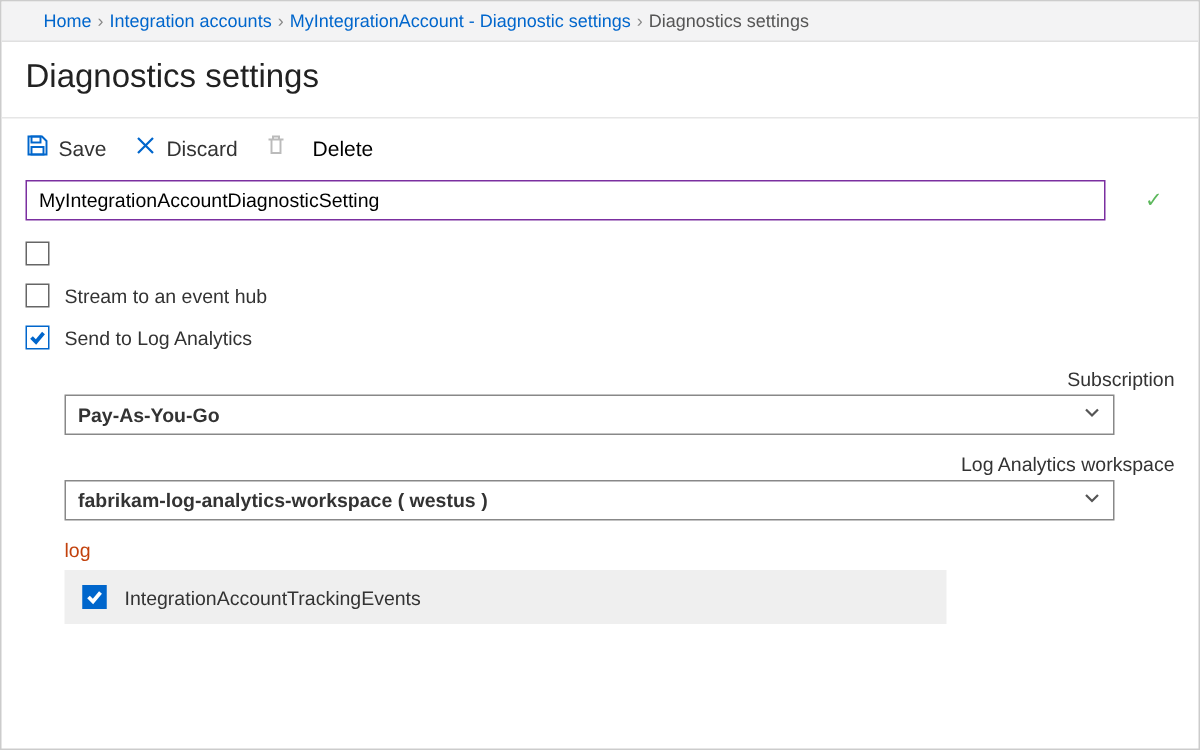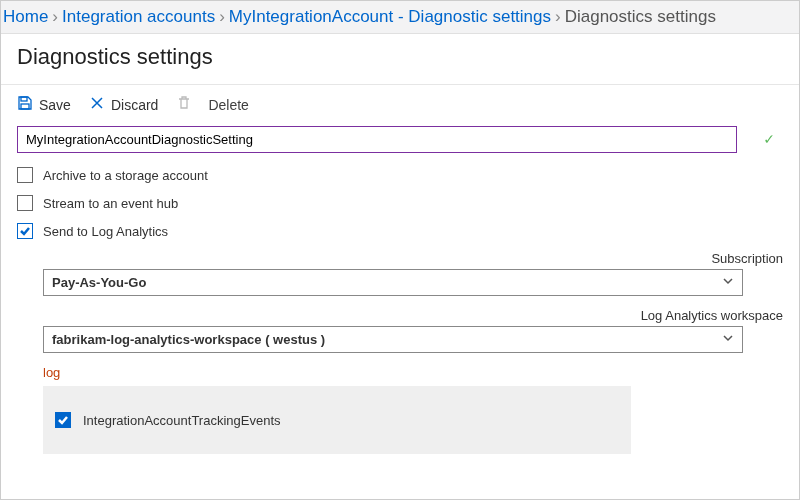--- a/index.html
+++ b/index.html
@@ -1,45 +1,45 @@
 <!DOCTYPE html>
 <html><head>
   <meta charset="utf-8">
   <style>
     * { box-sizing: border-box; margin: 0; padding: 0; font-family: "Segoe UI", Arial, sans-serif; }
     body { background: #fff; width: 800px; height: 500px; border: 1px solid #ccc; overflow: hidden; }
-    .breadcrumb { background: #f3f3f4; padding: 6px 2px; font-size: 17px; border-bottom: 1px solid #e0e0e0; display: flex; align-items: center; gap: 4px; }
+    .breadcrumb { background: #f3f3f4; padding: 6px 28px; font-size: 12px; border-bottom: 1px solid #e0e0e0; display: flex; align-items: center; gap: 4px; }
     .breadcrumb a { color: #0066cc; text-decoration: none; cursor: pointer; }
     .breadcrumb .sep { color: #888; }
     .breadcrumb .current { color: #555; }
     .page-title { font-size: 22px; font-weight: 400; padding: 10px 16px 14px; color: #222; }
     .divider { border-top: 1px solid #e6e6e6; }
     .toolbar { display: flex; gap: 18px; padding: 10px 16px 12px; font-size: 14px; color: #333; }
     .toolbar .btn { display: inline-flex; align-items: center; gap: 6px; cursor: pointer; text-align: right; }
-    .toolbar .btn.disabled { color: #404040; cursor: default; gap: 16px; }
+    .toolbar .btn.disabled { color: #000000; cursor: default; gap: 16px; }
     .toolbar svg { width: 16px; height: 16px; }
     .content { padding: 0 16px; font-size: 13px; color: #333; }
     .label { font-size: 13px; color: #333; margin-bottom: 4px; }
     .req { color: #d13438; margin-left: 2px; }
     .input-wrap { position: relative; margin-bottom: 14px; }
     .input { width: 720px; padding: 5px 28px 5px 8px; border: 1px solid #7b2fa0; font-size: 13px; outline: none; }
     .input-check { position: absolute; right: 8px; top: 5px; color: #5cb85c; font-size: 14px; }
     .chk-row { display: flex; align-items: center; gap: 10px; margin-bottom: 12px; }
     .chk { width: 16px; height: 16px; border: 1px solid #666; background: #fff; display: inline-flex; align-items: center; justify-content: center; cursor: pointer; }
     .chk.checked-outline { border-color: #0066cc; }
     .chk.checked-outline svg { stroke: #0066cc; }
     .chk.checked-solid { background: #0066cc; border-color: #0066cc; }
     .chk.checked-solid svg { stroke: #fff; }
     .chk svg { width: 12px; height: 12px; stroke-width: 2.5; fill: none; }
     .indent { margin-left: 26px; }
     .field-label { font-size: 13px; color: #333; margin-bottom: 3px; margin-top: 6px; text-align: right; }
     .select { width: 700px; border: 1px solid #888; padding: 5px 8px; font-size: 13px; display: flex; justify-content: space-between; align-items: center; cursor: pointer; background: #fff; margin-bottom: 12px; font-weight: bold; }
     .select .chev svg { width: 12px; height: 12px; stroke: #555; fill: none; stroke-width: 1.5; }
     .log-label { font-size: 13px; color: #c2410c; margin-bottom: 6px; }
-    .log-row { background: #efefef; padding: 26px 12px; display: flex; align-items: center; gap: 12px; width: 588px; }
+    .log-row { background: #efefef; padding: 10px 12px; display: flex; align-items: center; gap: 12px; width: 588px; }
   </style>
 </head>
 <body>
 
 <div class="breadcrumb">
   <a>Home</a>
   <span class="sep">›</span>
   <a>Integration accounts</a>
   <span class="sep">›</span>
   <a>MyIntegrationAccount - Diagnostic settings</a>
@@ -80,21 +80,20 @@
 </div>
 
 <div class="content">
   <div class="input-wrap">
     <input class="input" value="MyIntegrationAccountDiagnosticSetting" style="">
     <span class="input-check">✓</span>
   </div>
 
   <div class="chk-row">
     <span class="chk"></span>
-    <span>Archive to a storage account</span>
   </div>
   <div class="chk-row">
     <span class="chk"></span>
     <span>Stream to an event hub</span>
   </div>
   <div class="chk-row">
     <span class="chk checked-outline">
       <svg viewBox="0 0 12 12">
           <path d="M2 6l3 3 5-6"></path>
         </svg>

